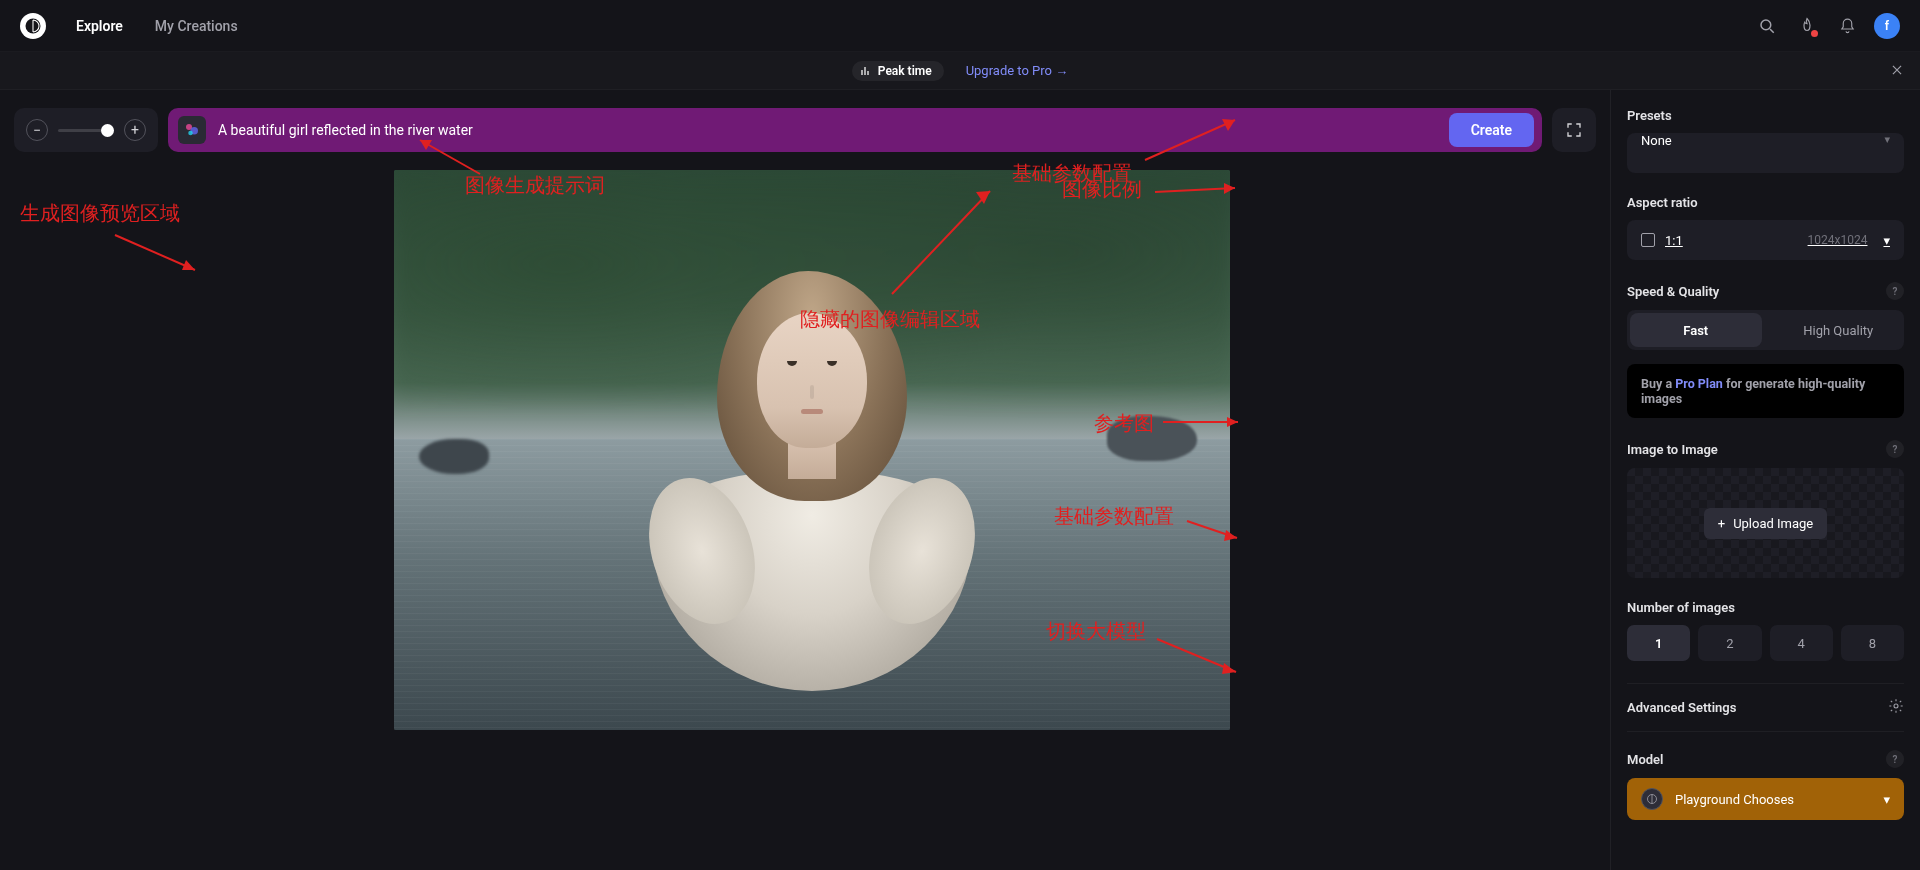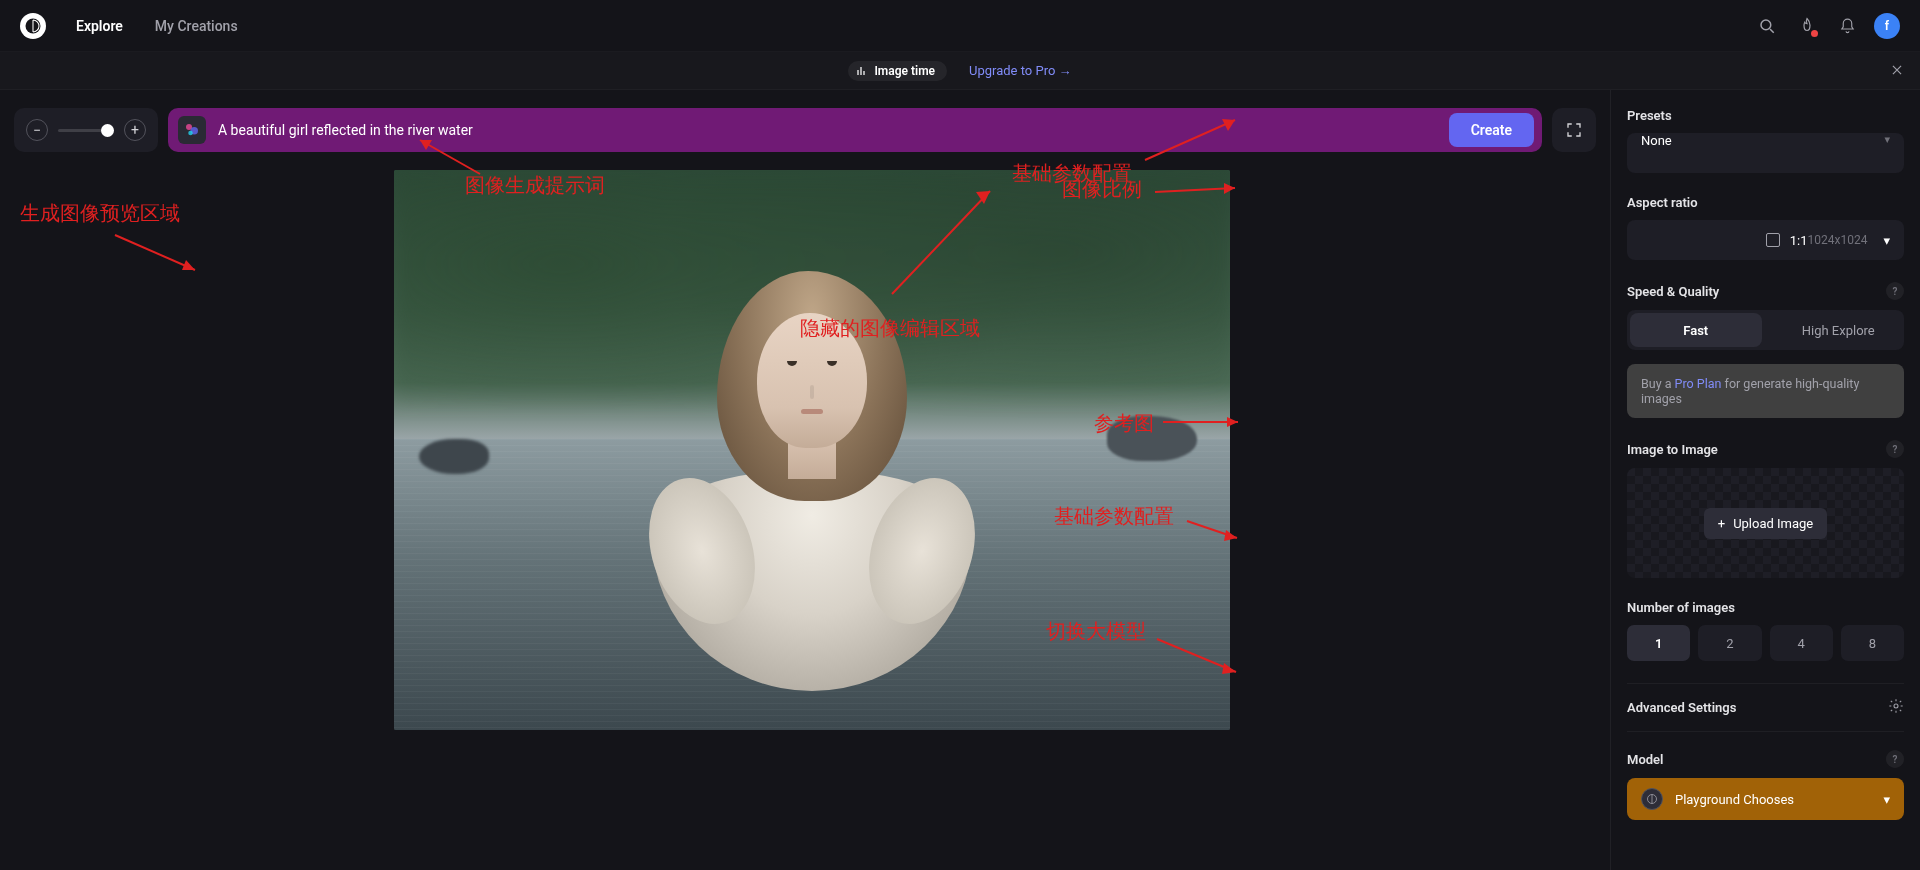--- a/index.html
+++ b/index.html
@@ -66,28 +66,28 @@
   
   .annot { position:absolute; color:#e02020; font-size:20px; font-weight:500; pointer-events:none; white-space:nowrap; }
   .arrow { stroke:#e02020; stroke-width:2; fill:none; }
   .arrow-head { fill:#e02020; }
 
   
   .sb-label { font-size:13px; font-weight:600; color:#e4e4e7; margin-bottom:10px; display:flex; align-items:center; justify-content:space-between; }
   .sb-help { width:18px; height:18px; border-radius:50%; background:rgba(255,255,255,0.06); display:flex; align-items:center; justify-content:center; font-size:10px; color:#71717a; cursor:pointer; }
   .sb-select { background:#1e1e26; border-radius:8px; height:40px; display:flex; padding:0 14px; font-size:13px; color:#fff; cursor:pointer; margin-bottom:22px; justify-content:space-between; }
   .sb-select .chev { color:#71717a; font-size:11px; }
-  .aspect-box { background:#1e1e26; border-radius:8px; height:40px; display:flex; align-items:center; padding:0 14px; font-size:13px; color:#fff; cursor:pointer; margin-bottom:22px; justify-content:flex-end; }
+  .aspect-box { background:#1e1e26; border-radius:8px; height:40px; display:flex; align-items:center; padding:0 14px; font-size:13px; color:#fff; cursor:pointer; margin-bottom:22px; justify-content:space-between;text-decoration:underline; }
   .aspect-left { display:flex; align-items:center; gap:10px; }
   .aspect-sq { width:14px; height:14px; border:1.5px solid #a1a1aa; border-radius:2px; }
   .aspect-dim { color:#71717a; font-size:12px; margin-right:8px; }
   .toggle-row { display:flex; gap:8px; background:#1e1e26; border-radius:8px; height:40px; margin-bottom:14px; overflow:hidden; }
   .toggle-btn { flex:1; display:flex; align-items:center; justify-content:center; font-size:13px; color:#a1a1aa; cursor:pointer; }
   .toggle-btn.active { background:#2d2d38; color:#fff; font-weight:600; border-radius:8px; margin:3px; }
-  .upsell { background:#404040; border-radius:8px; padding:12px 14px; font-size:12.5px; color:#a1a1aa; margin-bottom:22px; }
+  .upsell { background:#000000; border-radius:8px; padding:12px 14px; font-size:12.5px; color:#a1a1aa; margin-bottom:22px;font-weight:bold; }
   .upsell .link { color:#818cf8; cursor:pointer; }
   .upload-box { background:repeating-conic-gradient(#18181e 0 25%,#1e1e26 0 50%) 0 0/16px 16px; border-radius:8px; height:110px; display:flex; align-items:center; justify-content:center; margin-bottom:22px; }
   .upload-btn { background:#2d2d38; border-radius:6px; padding:8px 14px; font-size:13px; color:#fff; cursor:pointer; display:flex; align-items:center; gap:8px; }
   .num-row { display:flex; gap:8px; margin-bottom:22px; }
   .num-btn { flex:1; height:36px; background:#1e1e26; border-radius:7px; display:flex; align-items:center; justify-content:center; font-size:13px; color:#a1a1aa; cursor:pointer; }
   .num-btn.active { background:#2d2d38; color:#fff; font-weight:600; }
   .adv-row { display:flex; align-items:center; justify-content:space-between; font-size:13px; font-weight:600; padding:14px 0; border-top:1px solid rgba(255,255,255,0.05); border-bottom:1px solid rgba(255,255,255,0.05); margin-bottom:18px; cursor:pointer;gap:44px; }
   .gear { color:#a1a1aa; }
   .model-box { background:#a16207; border-radius:8px; height:42px; display:flex; align-items:center; padding:0 14px; font-size:13px; color:#fff; cursor:pointer; justify-content:space-between; }
   .model-left { display:flex; align-items:center; gap:12px; }
@@ -124,21 +124,21 @@
       </svg>
   </div>
   <div class="avatar" data-name="user-avatar">f</div>
 </div>
 
 <div class="banner" data-name="upgrade-banner">
   <span class="banner-tag" data-name="peak-time-tag">
     <svg width="12" height="12" viewBox="0 0 24 24" data-name="chart-icon">
         <path d="M4 20V10m6 10V4m6 16v-8" stroke="#fff" stroke-width="2.5"></path>
       </svg>
-    <span>Image time</span>
+    <span>Peak time</span>
   </span>
   <span class="banner-link" data-name="upgrade-link">Upgrade to Pro →</span>
   <span class="banner-close" data-name="banner-close-button">
     <svg width="14" height="14" viewBox="0 0 24 24" data-name="close-icon">
         <path d="M5 5l14 14M19 5L5 19" stroke="currentColor" stroke-width="2"></path>
       </svg>
   </span>
 </div>
 
 <div class="main" data-name="main-area">
@@ -210,21 +210,21 @@
       </svg>
 
     <div class="annot" style="left:1062px; top:80px;" data-name="annotation-aspect">图像比例</div>
     <svg style="position:absolute; left:1150px; top:90px;" width="90" height="20">
         <path class="arrow" d="M5 12 L85 8"></path>
         <polygon class="arrow-head" points="85,8 74,3 74,14"></polygon>
       </svg>
 
     <style>.annot[data-name="annotation-aspect"]{top:85px;}</style>
 
-    <div class="annot" style="left:800px; top:225px;" data-name="annotation-hidden-edit">隐藏的图像编辑区域</div>
+    <div class="annot" style="left:800px; top:216px;" data-name="annotation-hidden-edit">隐藏的图像编辑区域</div>
     <svg style="position:absolute; left:880px; top:96px;" width="120" height="120">
         <path class="arrow" d="M110 5 L12 108"></path>
         <polygon class="arrow-head" points="110,5 96,6 104,18"></polygon>
       </svg>
 
     <div class="annot" style="left:1094px; top:320px;" data-name="annotation-ref-img">参考图</div>
     <svg style="position:absolute; left:1158px; top:322px;" width="85" height="20">
         <path class="arrow" d="M5 10 L80 10"></path>
         <polygon class="arrow-head" points="80,10 69,5 69,15"></polygon>
       </svg>
@@ -260,21 +260,21 @@
         <span class="chev" data-name="chevron-down-icon">▾</span>
       </div>
     </div>
 
     <div class="sb-label" data-name="speed-quality-label">
       <span>Speed &amp; Quality</span>
       <span class="sb-help" data-name="help-button">?</span>
     </div>
     <div class="toggle-row" data-name="speed-quality-toggle">
       <div class="toggle-btn active" data-name="speed-fast-button">Fast</div>
-      <div class="toggle-btn" data-name="speed-hq-button">High Explore</div>
+      <div class="toggle-btn" data-name="speed-hq-button">High Quality</div>
     </div>
     <div class="upsell" data-name="upsell-banner">
       <span>Buy a </span><span class="link" data-name="pro-plan-link">Pro Plan</span><span> for generate high-quality images</span>
     </div>
 
     <div class="sb-label" data-name="i2i-label">
       <span>Image to Image</span>
       <span class="sb-help" data-name="help-button">?</span>
     </div>
     <div class="upload-box" data-name="upload-dropzone">

